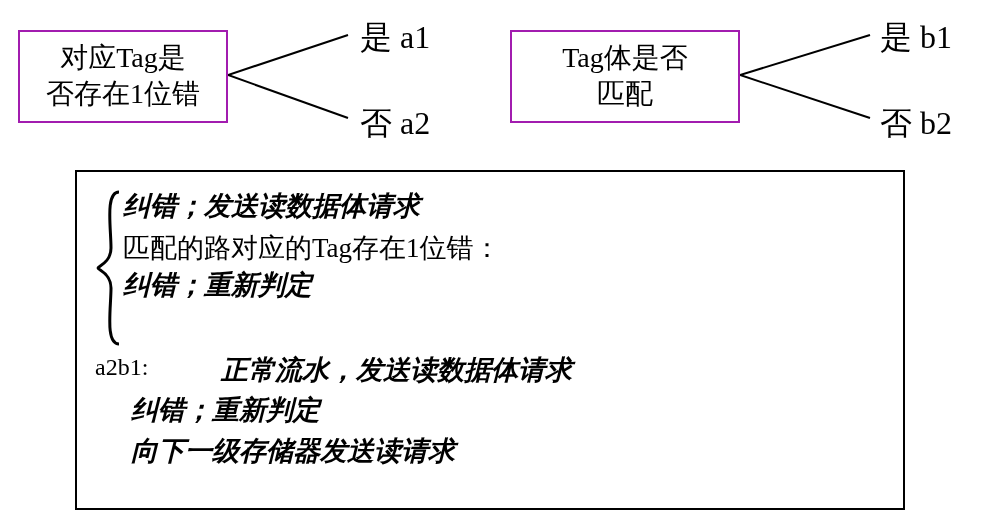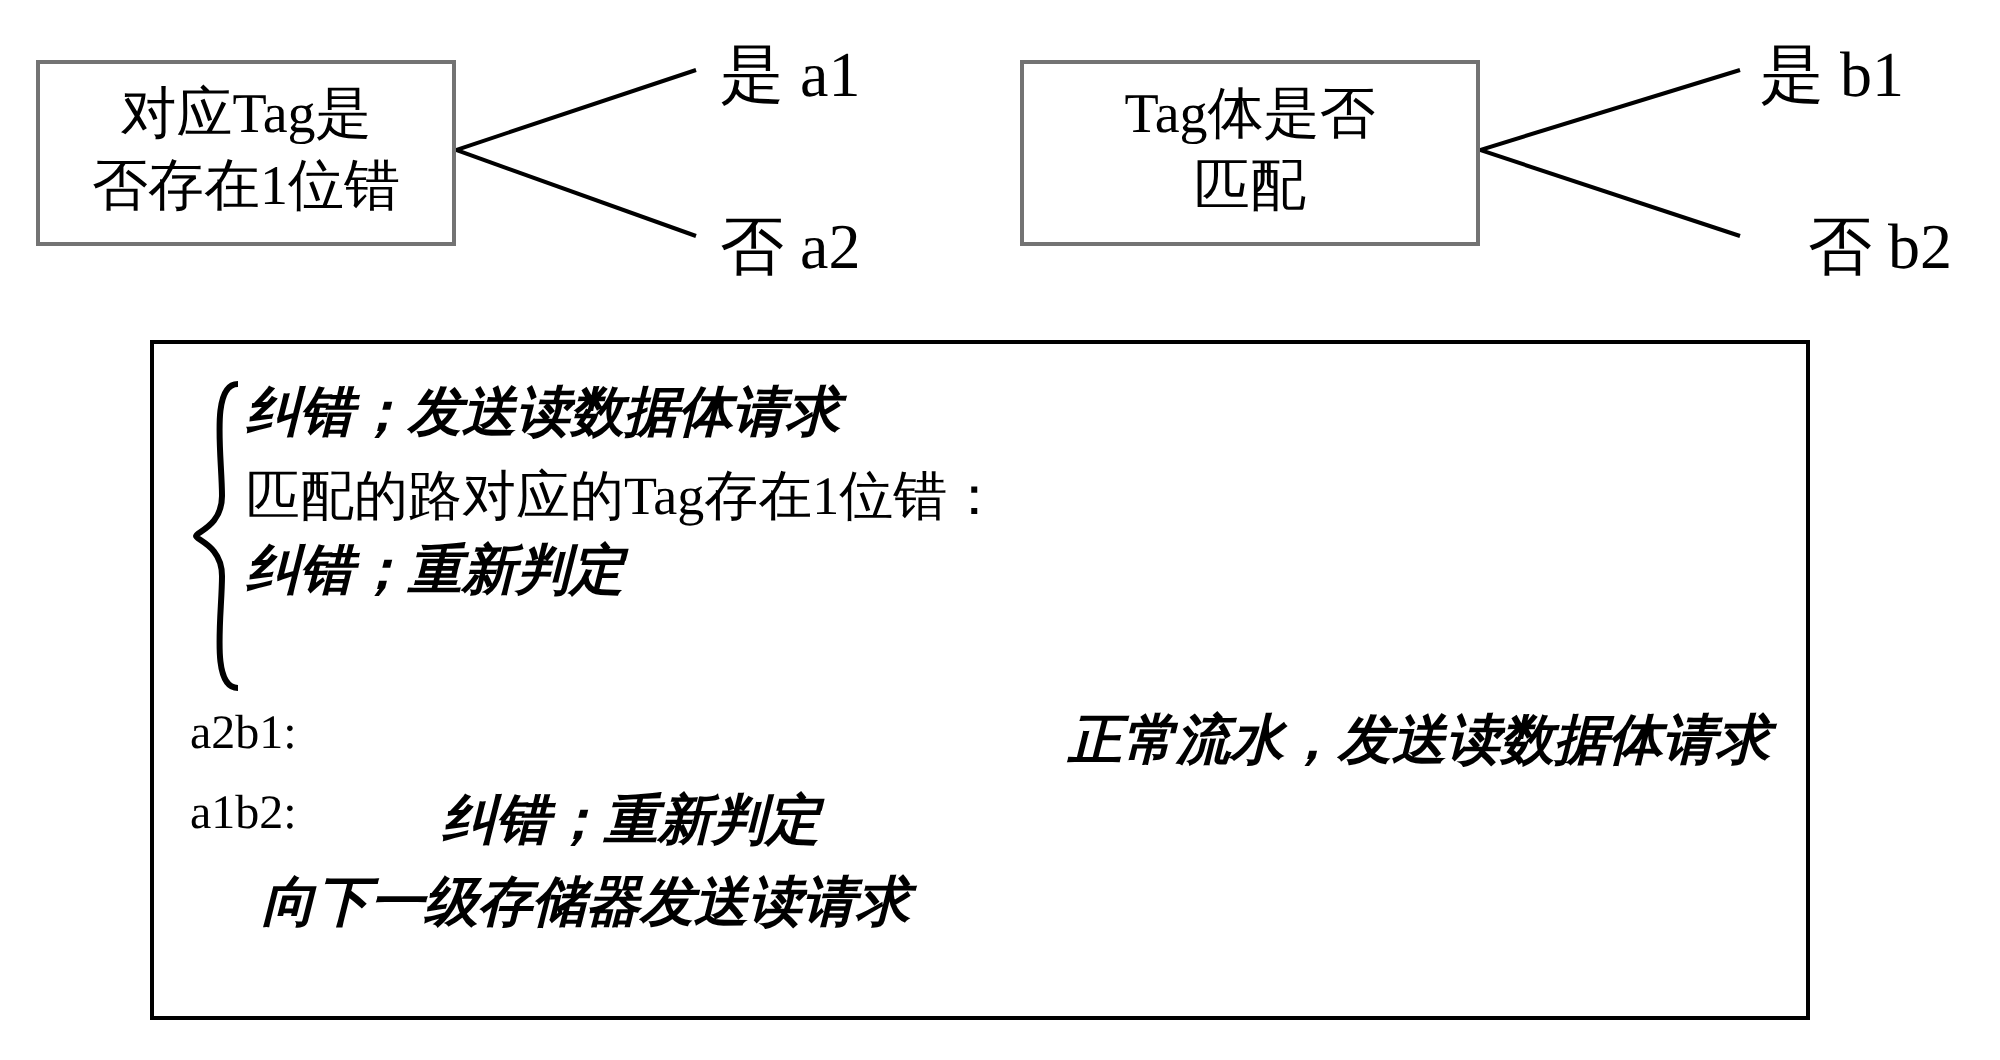--- a/index.html
+++ b/index.html
@@ -13,21 +13,21 @@
   }
   .top-row {
     position: absolute;
     top: 10px;
     left: 0;
     width: 1000px;
     height: 150px;
   }
   .decision {
     position: absolute;
-    border: 2px solid #737373;
+    border: 2px solid #a21caf;
     padding: 8px 10px;
     text-align: center;
     line-height: 1.3;
     font-size: 28px;
     background: #fff;
   }
   .decision-left { left: 18px; top: 20px; width: 210px; }
   .decision-right { left: 510px; top: 20px; width: 230px; font-family: Liberation Serif, serif; }
   .branch-label {
     position: absolute;
@@ -85,21 +85,21 @@
 
   <div class="decision decision-right">
     <div>Tag体是否</div>
     <div>匹配</div>
   </div>
   <svg class="svg-branches" style="left:740px; top:20px;" width="140" height="100">
     <line x1="0" y1="45" x2="130" y2="5" stroke="#000" stroke-width="2"></line>
     <line x1="0" y1="45" x2="130" y2="88" stroke="#000" stroke-width="2"></line>
   </svg>
   <div class="branch-label" style="left:880px; top:6px;">是 b1</div>
-  <div class="branch-label" style="left:904px; top:92px;text-align:center;">否 b2</div>
+  <div class="branch-label" style="left:880px; top:92px;text-align:center;">否 b2</div>
 
 </div>
 
 <div class="result-box">
 
   <div class="row">
     <svg class="brace-svg" viewBox="0 0 28 160" preserveAspectRatio="none">
       <path d="M24,4 C10,4 16,40 16,60 C16,75 3,78 3,80 C3,82 16,85 16,100 C16,120 10,156 24,156" fill="none" stroke="#000" stroke-width="3"></path>
     </svg>
     <div class="case-body">
@@ -108,25 +108,24 @@
       </div>
       <div class="sub-block">
         <div>匹配的路对应的Tag存在1位错：</div>
         <div class="bold-italic">纠错；重新判定</div>
       </div>
     </div>
   </div>
 
   <div class="row">
     <div class="case-label-simple">a2b1:</div>
-    <div class="case-body bold-italic" style="padding-left:36px;text-align:right;">正常流水，发送读数据体请求</div>
+    <div class="case-body bold-italic" style="padding-left:36px;">正常流水，发送读数据体请求</div>
   </div>
 
   <div class="row">
-    <div class="case-label-simple">a1b2:</div>
     <div class="case-body bold-italic" style="padding-left:36px;">纠错；重新判定</div>
   </div>
 
   <div class="row">
     <div class="case-body bold-italic" style="padding-left:36px;">向下一级存储器发送读请求</div>
   </div>
 
 </div>
 
 </body></html>

